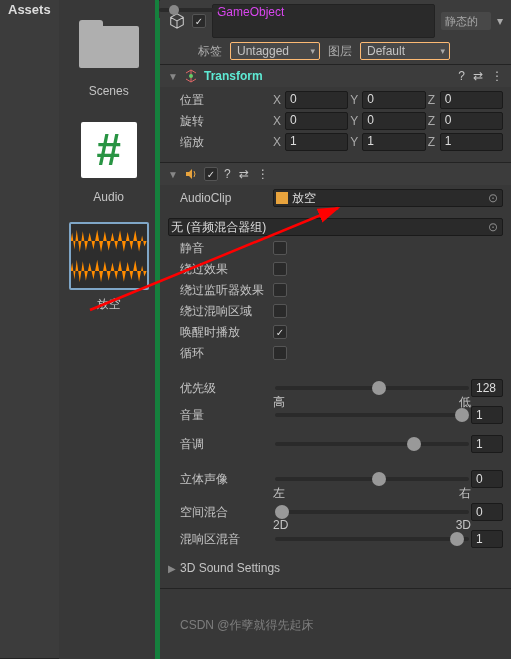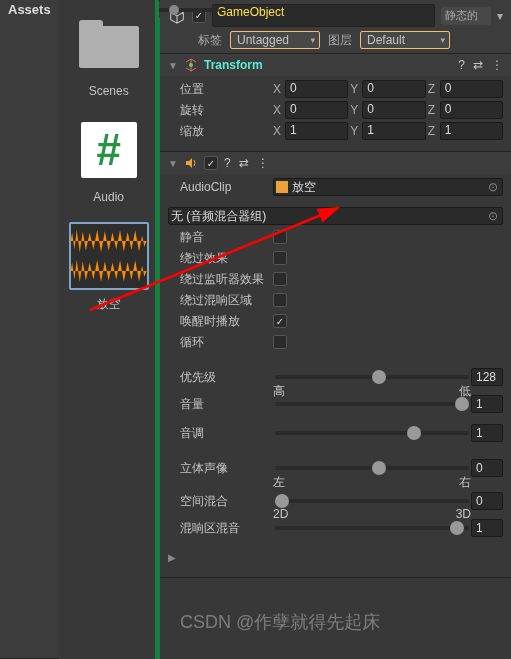--- a/index.html
+++ b/index.html
@@ -18,21 +18,21 @@
 .asset-label{color:#c4c4c4;font-size:12px}
 .assets-footer{height:18px;background:#383838;border-top:1px solid #232323;display:flex;align-items:center;justify-content:center}
 .size-slider{width:60px;height:4px;background:#2a2a2a;border-radius:2px;position:relative}
 .size-slider .knob{position:absolute;left:10px;top:-3px;width:10px;height:10px;background:#888;border-radius:50%}
 .inspector{flex:1;background:#383838;display:flex;flex-direction:column;overflow:hidden}
 .go-header{padding:4px 8px;border-bottom:1px solid #232323;background:#3c3c3c}
 .go-row{display:flex;align-items:center;gap:6px;margin-bottom:4px}
 .cube-ico{width:18px;height:18px;display:flex;align-items:center;justify-content:center}.cube-ico svg{width:18px;height:18px}
 .chk{width:14px;height:14px;background:#2a2a2a;border:1px solid #555;border-radius:2px;display:flex;align-items:center;justify-content:center;color:#c4c4c4;font-size:10px}
 .chk.on::after{content:'✓';color:#ddd}
-.namefield{flex:1;height:23px;background:#2a2a2a;border:1px solid #222;border-radius:2px;padding:0 4px;color:#fde047}
+.namefield{flex:1;height:34px;background:#2a2a2a;border:1px solid #222;border-radius:2px;padding:0 4px;color:#d946ef}
 .static-dd{width:50px;height:18px;background:#484848;border-radius:2px;font-size:11px;display:flex;align-items:center;padding:0 4px;color:#aaa}
 .tag-row{display:flex;align-items:flex-end;gap:8px;padding-left:30px}
 .lbl{color:#aaa}
 .dd{height:18px;background:#484848;border:1px solid #fdba74;border-radius:2px;padding:0 16px 0 6px;display:flex;align-items:center;position:relative;cursor:pointer}
 .dd::after{content:'▾';position:absolute;right:4px;color:#aaa;font-size:9px}
 .component{border-bottom:1px solid #232323}
 .comp-header{display:flex;align-items:center;gap:6px;padding:4px 8px;background:#3c3c3c}
 .fold{width:10px;color:#888;font-size:10px}
 .comp-ico{width:14px;height:14px}
 .comp-title{font-weight:bold;color:#5eead4;flex:1}
@@ -50,21 +50,21 @@
 .obj-name{flex:1;color:#ddd}
 .obj-pick{width:14px;height:14px;display:flex;align-items:center;justify-content:center;color:#888}
 .obj-pick::after{content:'⊙'}
 .slider{flex:1;height:4px;background:#2a2a2a;border-radius:2px;position:relative;margin:0 2px}
 .slider .knob{position:absolute;top:-5px;width:14px;height:14px;background:#999;border-radius:50%}
 .slider-val{width:32px;height:18px;background:#2a2a2a;border:1px solid #1a1a1a;border-radius:2px;padding:0 4px;color:#ddd;display:flex;align-items:center}
 .slider-labels{position:absolute;top:8px;left:0;right:0;display:flex;justify-content:space-between;font-size:10px;color:#777}
 .slider-wrap{flex:1;position:relative}
 .audio-ico{width:14px;height:14px;display:flex}.audio-ico svg{width:14px;height:14px}
 .trans-ico svg{width:14px;height:14px}
-.watermark{position:absolute;bottom:25px;left:180px;color:#aaa;font-size:18px;opacity:0.6;pointer-events:none}
+.watermark{position:absolute;bottom:25px;left:180px;color:#aaa;font-size:12px;opacity:0.6;pointer-events:none}
 .arrow{position:absolute;pointer-events:none;z-index:10}
 .sec-gap{height:8px}
 svg.cube path{fill:none;stroke:#c4c4c4;stroke-width:1.2}
 </style>
 </head>
 <body>
 
 <div class="assets">
   <div class="assets-header">Assets</div>
   <div class="assets-body">
@@ -310,20 +310,21 @@
         <div class="slider-wrap">
             <div class="slider">
               <div class="knob" style="left:90%"></div>
             </div>
           </div>
         <div class="slider-val">1</div>
       </div>
       <div class="sec-gap"></div>
       <div class="prop-row">
           <span class="fold" style="width:12px">▶</span>
+          <span>3D Sound Settings</span>
         </div>
     </div>
   </div>
 </div>
 
 <svg class="arrow" style="left:80px;top:200px;width:280px;height:120px">
   <defs>
       <marker id="ah" markerWidth="10" markerHeight="10" refX="8" refY="3" orient="auto">
         <path d="M0,0 L0,6 L9,3 z" fill="#ff0000"></path>
       </marker>

